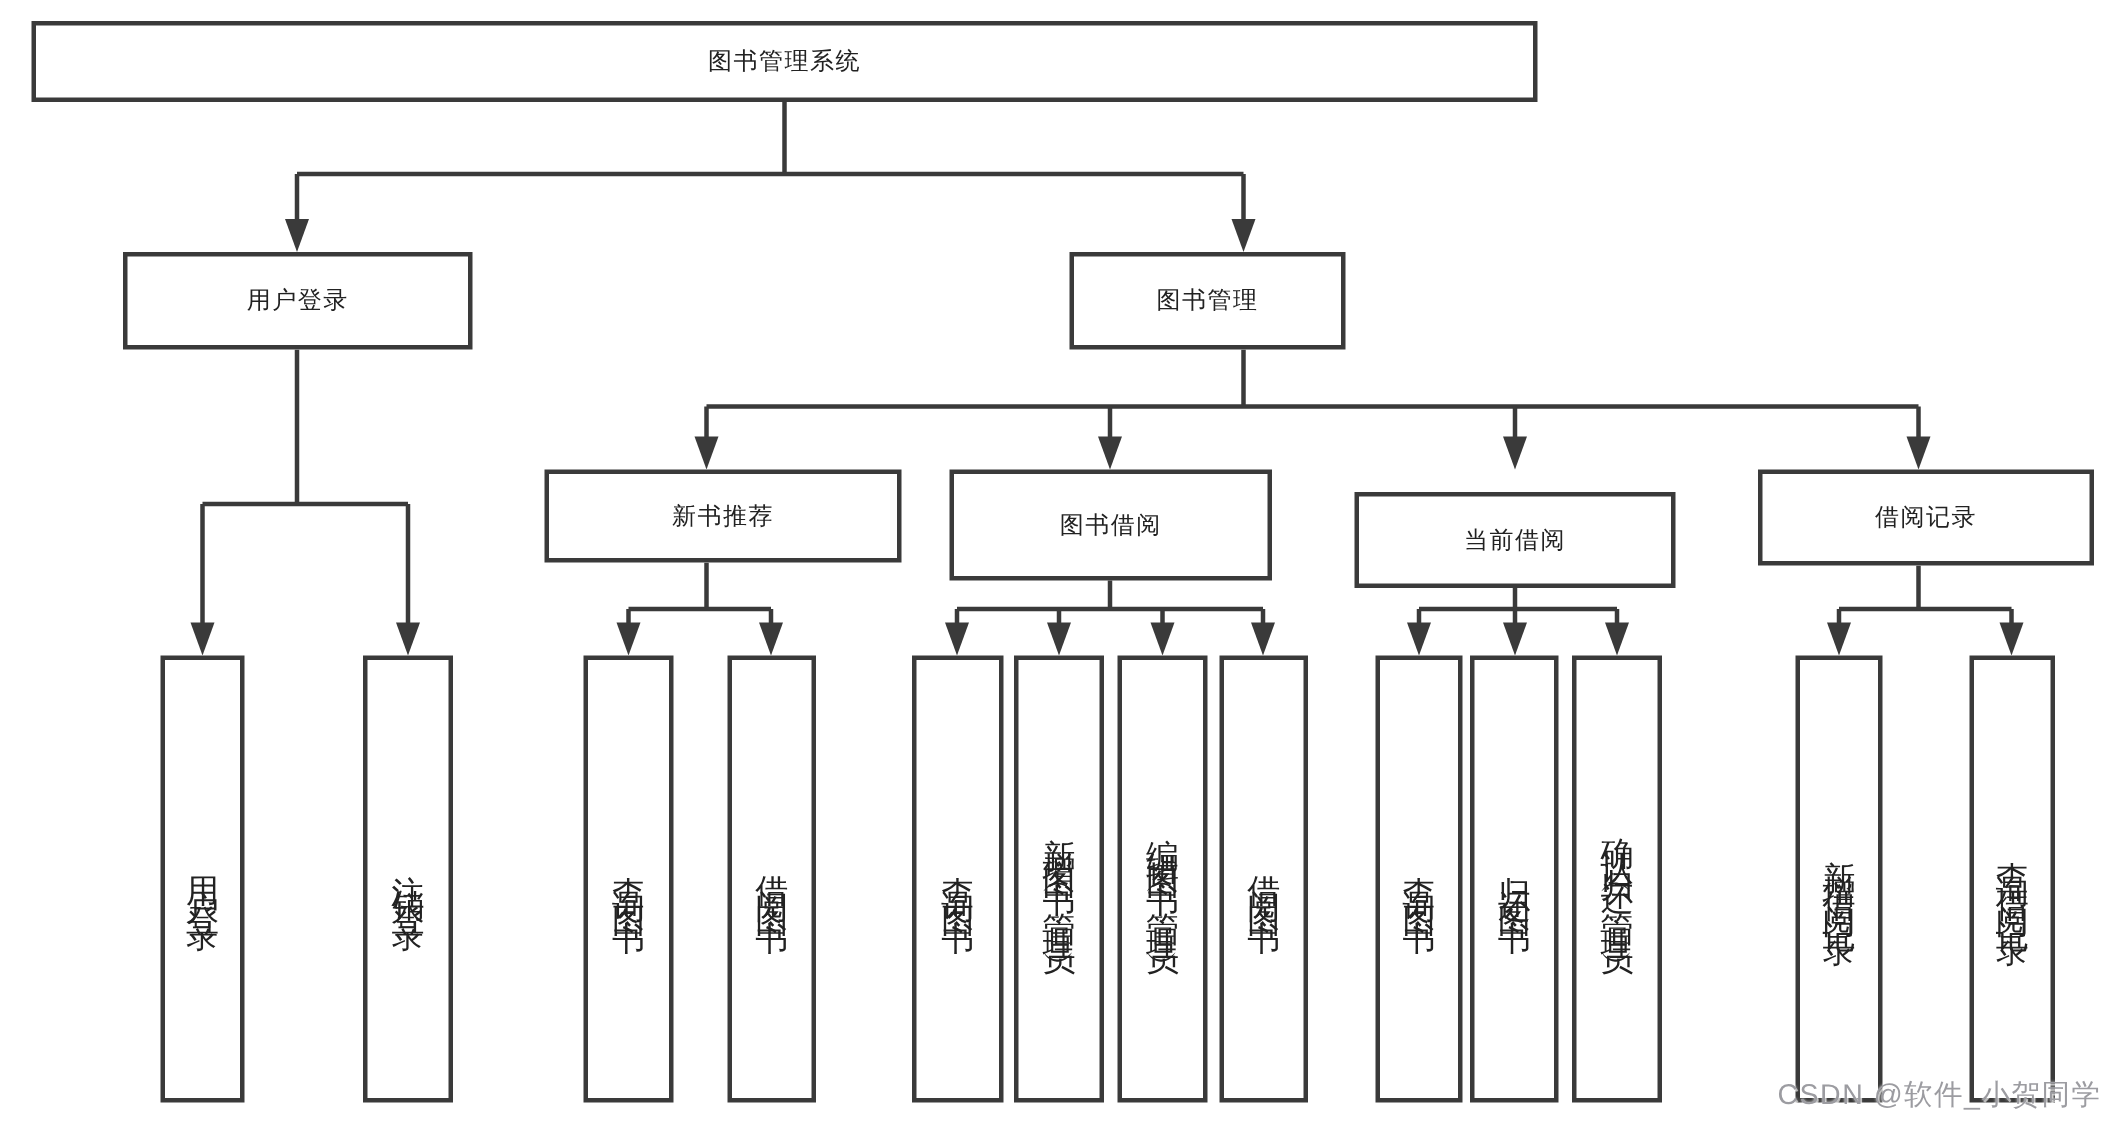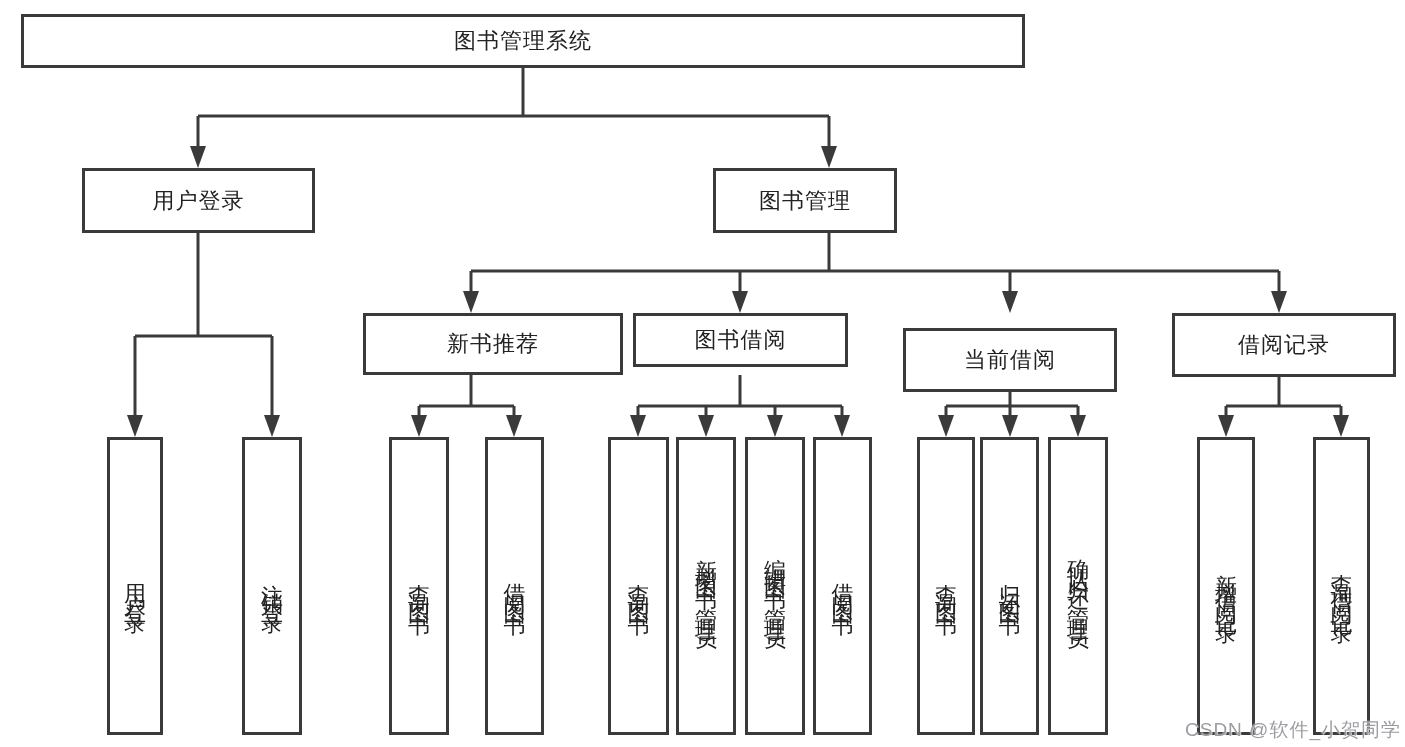--- a/index.html
+++ b/index.html
@@ -15,21 +15,21 @@
   .node {
     position: absolute;
     box-sizing: border-box;
     border: 3px solid #3a3a3a;
     background: #ffffff;
     display: flex;
     align-items: center;
     justify-content: center;
     color: #222222;
   }
-  .hnode { font-size: 22px; letter-spacing: 1px; }
+  .hnode { font-size: 16px; letter-spacing: 1px; }
   .vnode span {
     writing-mode: vertical-rl;
     text-orientation: mixed;
     font-size: 22px;
     letter-spacing: 10px;
     line-height: 1;
     color: #222222;
   }
   .watermark {
     position: absolute;
@@ -39,22 +39,22 @@
     color: #9c9ca1;
     letter-spacing: 1px;
     text-shadow: 0 0 2px rgba(255,255,255,0.9), 1px 1px 0 rgba(255,255,255,0.6);
     white-space: nowrap;
     z-index: 5;
   }
   
   #n-root   { left: 21px;  top: 14px;  width: 1004px; height: 54px; }
   #n-ulogin { left: 82px;  top: 168px; width: 233px;  height: 65px; }
   #n-bmgmt  { left: 713px; top: 168px; width: 184px;  height: 65px; }
-  #n-newb   { left: 363px; top: 313px; width: 260px;  height: 62px; }
-  #n-bborrow{ left: 633px; top: 313px; width: 215px;  height: 54px; }
+  #n-newb   { left: 363px; top: 313px; width: 238px;  height: 62px; }
+  #n-bborrow{ left: 633px; top: 313px; width: 215px;  height: 74px; }
   #n-curb   { left: 903px; top: 303px; width: 214px;  height: 64px; margin-top: 25px; }
   #n-brec   { left: 1172px;top: 313px; width: 224px;  height: 64px; }
   .vnode    { top: 437px; height: 298px; }
   #n-login    { left: 107px;  width: 56px; }
   #n-logout   { left: 242px;  width: 60px; }
   #n-nb-query { left: 389px;  width: 60px; }
   #n-nb-borrow{ left: 485px;  width: 59px; }
   #n-bb-query { left: 608px;  width: 61px; }
   #n-bb-add   { left: 676px;  width: 60px; }
   #n-bb-edit  { left: 745px;  width: 60px; }

